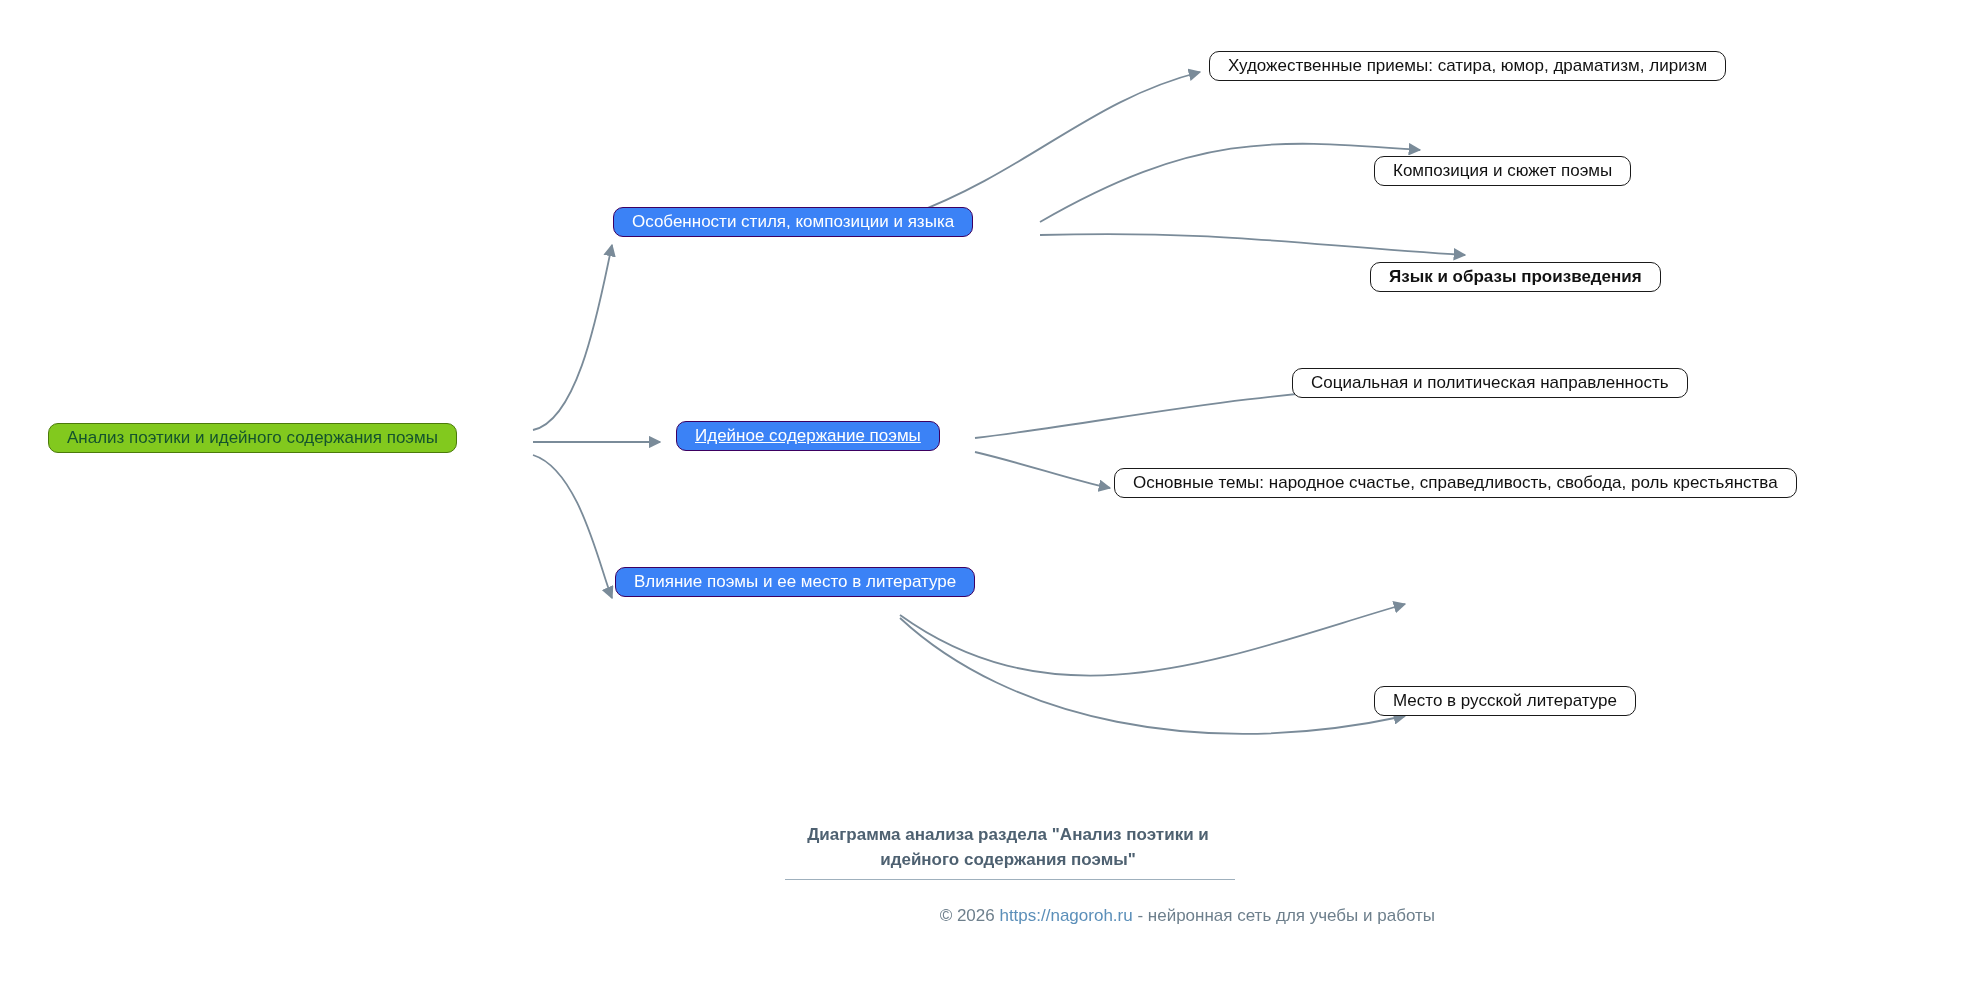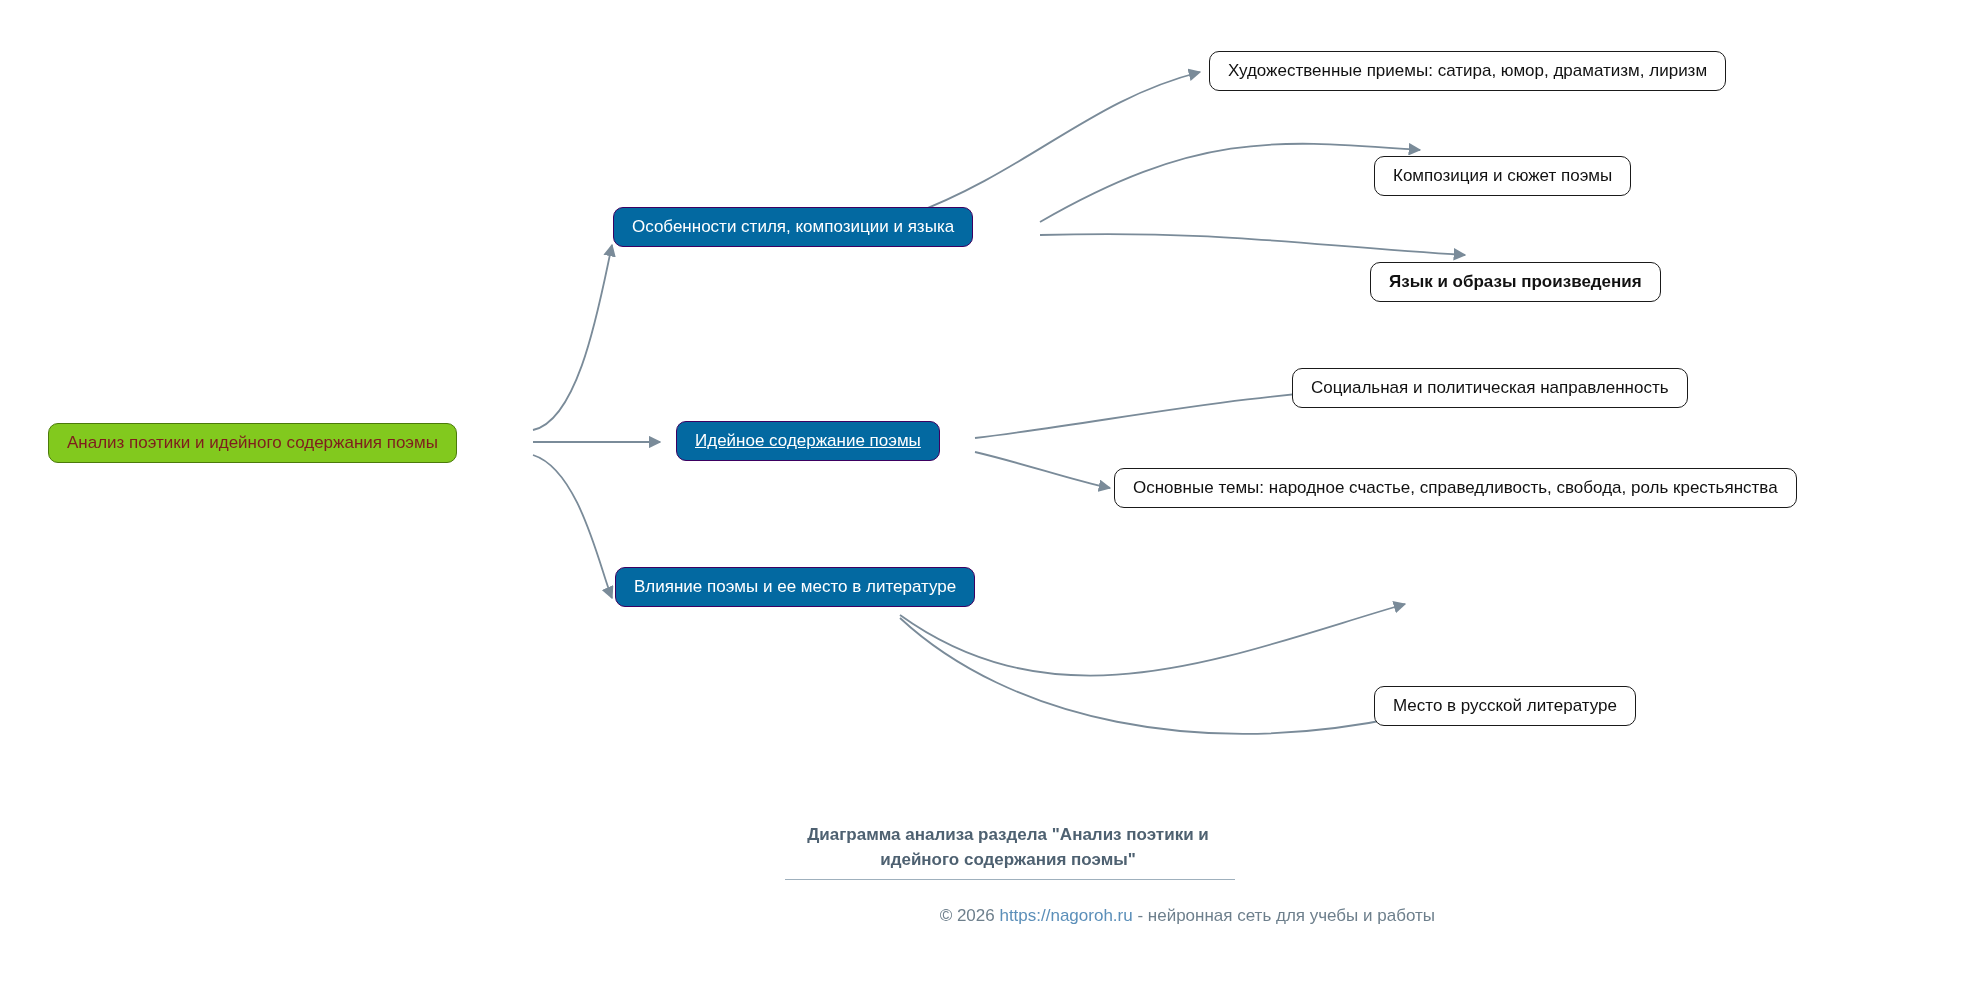--- a/index.html
+++ b/index.html
@@ -33,30 +33,30 @@
     position: absolute;
     box-sizing: border-box;
     display: flex;
     align-items: center;
     justify-content: center;
     white-space: nowrap;
     border-radius: 10px;
     font-size: 17px;
     line-height: 1.2;
     padding: 8px 18px;
-    height: 40px;
+    height: 30px;
   }
   .node-root {
     background: #7cb518;
     background: #82c91e;
     border: 1.6px solid #4b7a0a;
-    color: #7f1d1d;
+    color: #14532d;
   }
   .node-branch {
-    background: #0369a1;
+    background: #3b82f6;
     border: 1.6px solid #3d0060;
     color: #ffffff;
   }
   .node-leaf {
     background: #ffffff;
     border: 1.6px solid #1a1a1a;
     color: #111111;
   }
   .caption {
     position: absolute;

